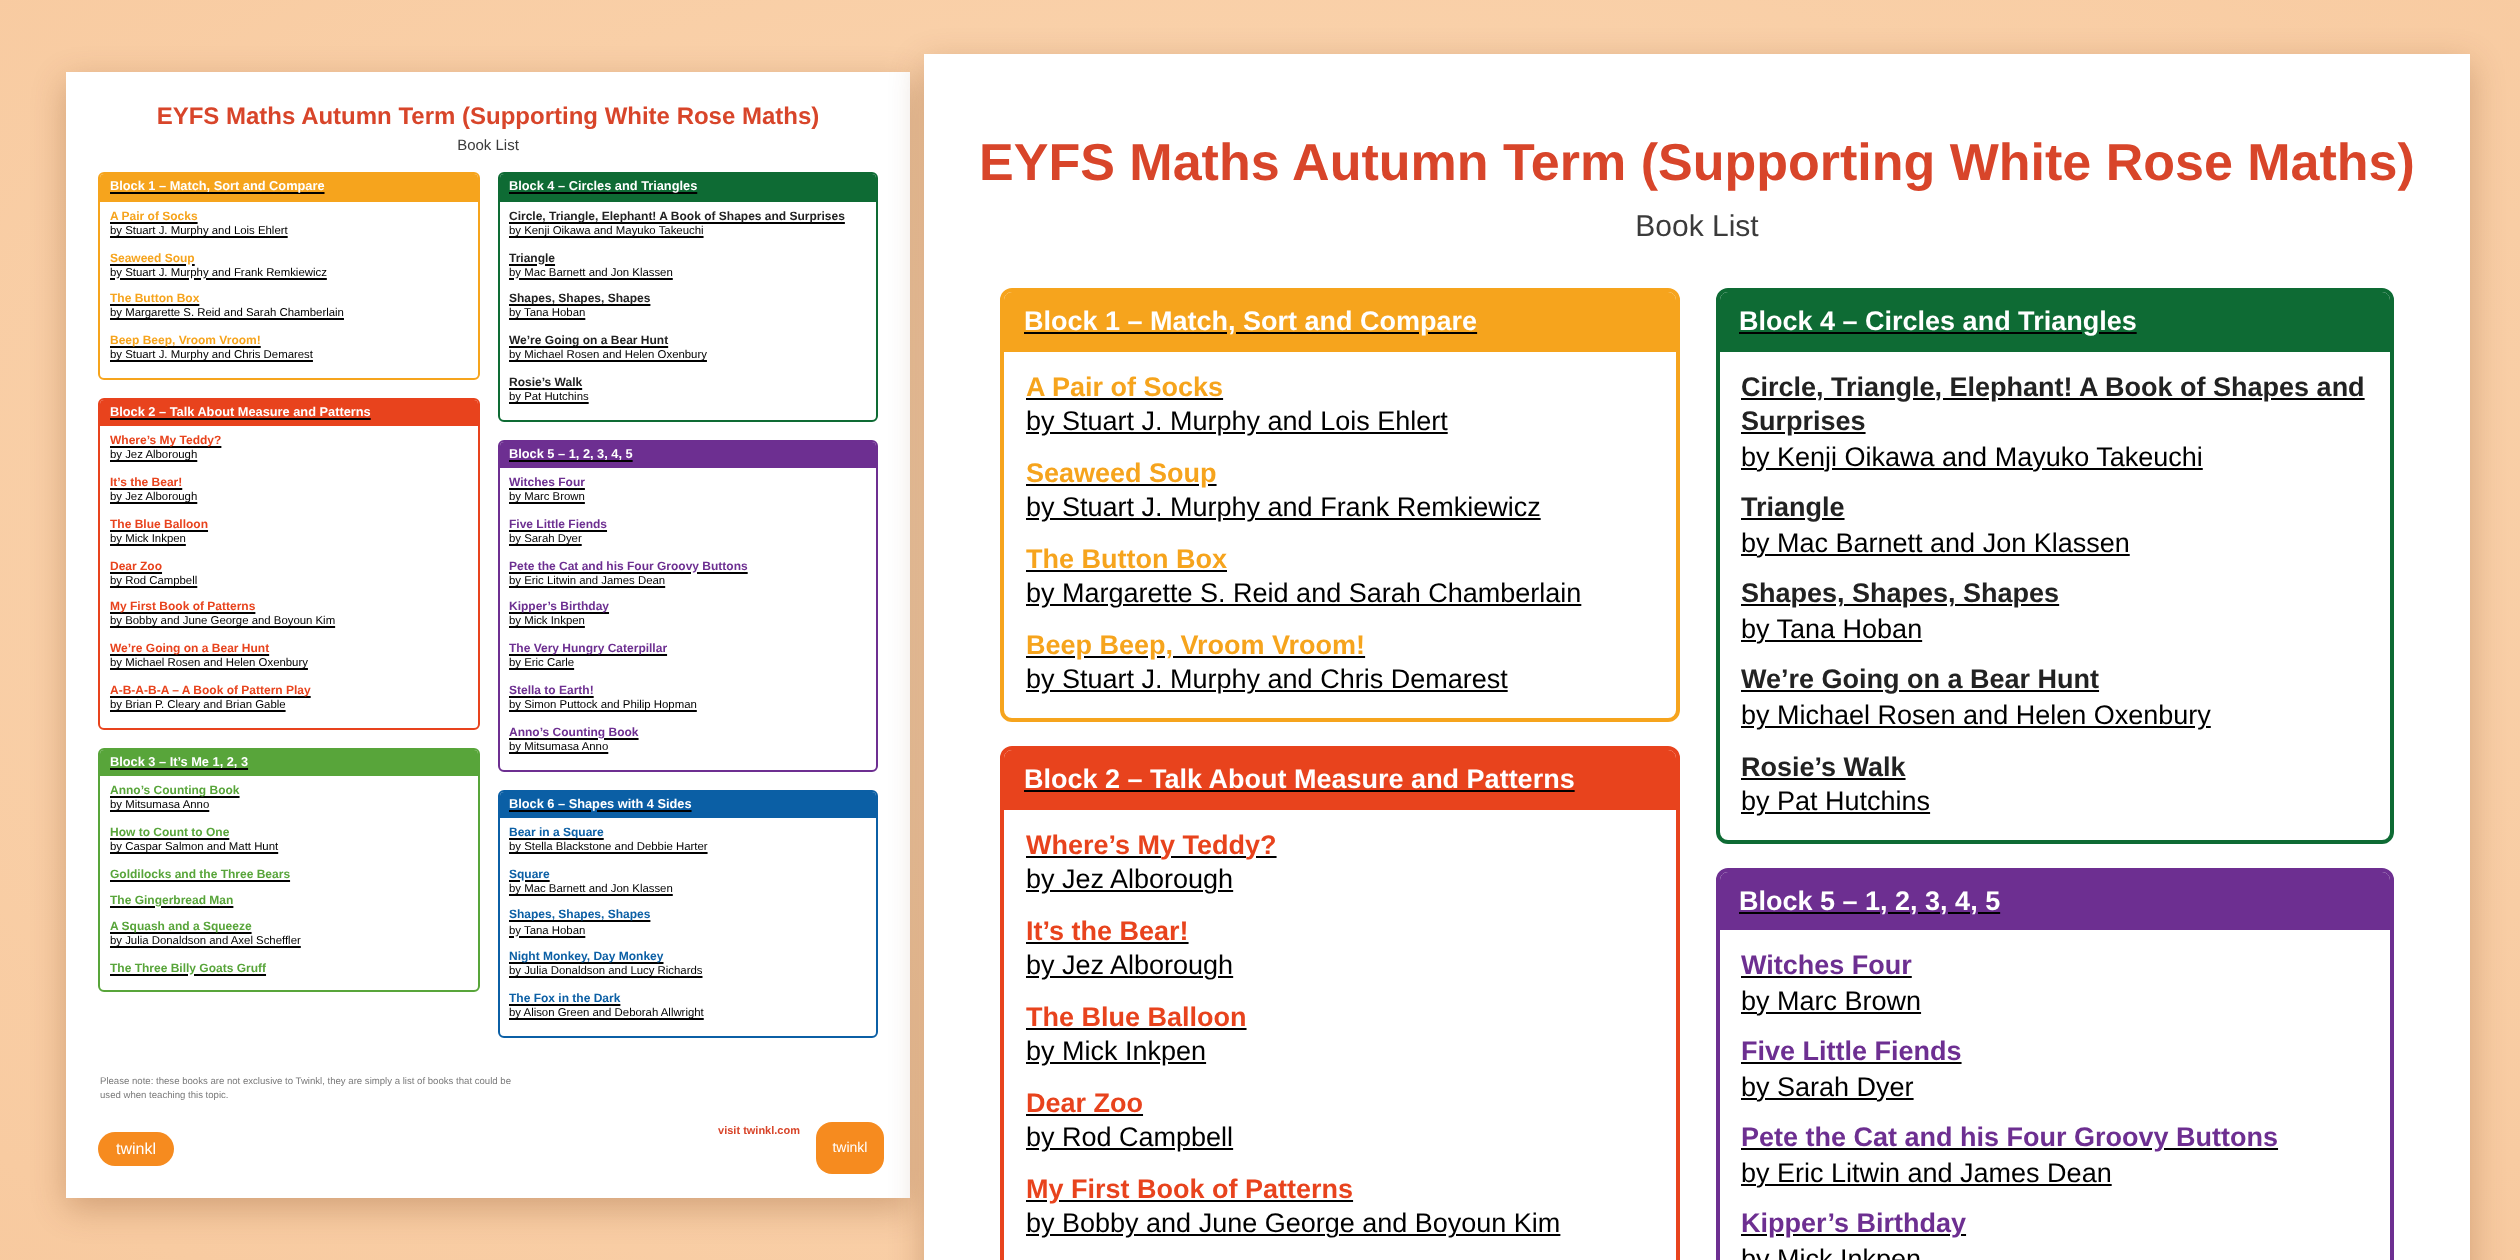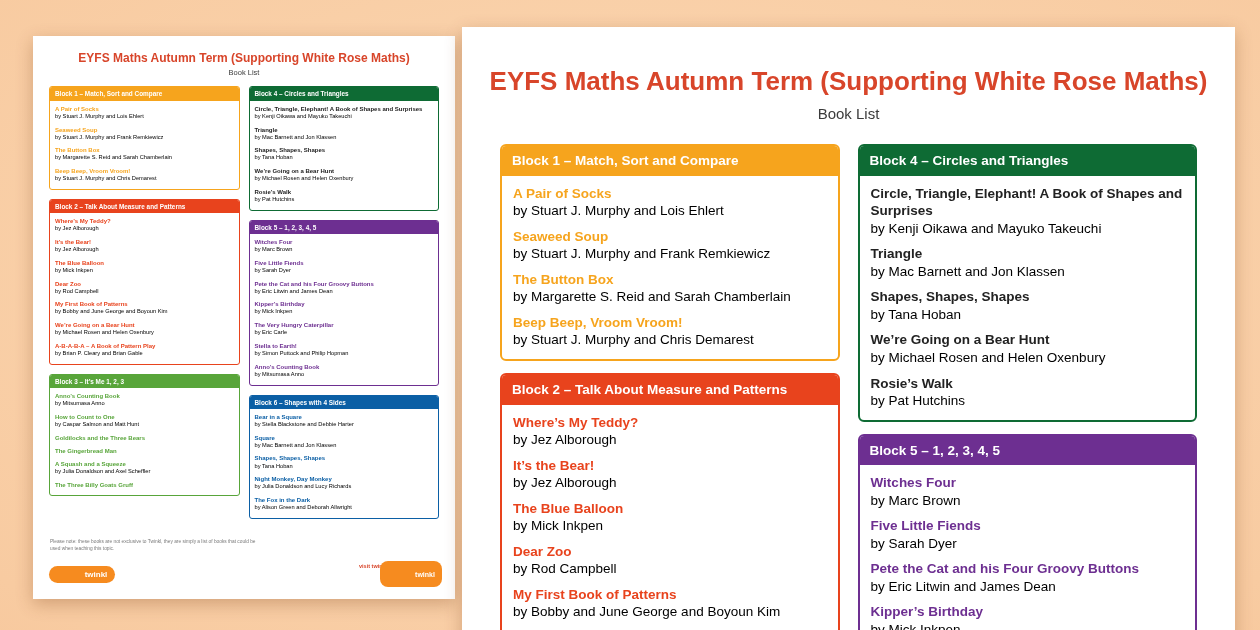--- a/index.html
+++ b/index.html
@@ -16,40 +16,40 @@
   .mini-title{margin-top:16px;font-size:12px;padding:0 14px;line-height:1.15;}
   .mini-subtitle{text-align:center;font-size:7.5px;color:#3b3b3b;margin-top:3px;line-height:1.15;}
   .full-title{margin-top:40px;font-size:26px;line-height:1.15;}
   .full-subtitle{text-align:center;font-size:15px;color:#3b3b3b;margin-top:8px;line-height:1.15;}
 
   .cols{display:flex;}
   .mini-cols{gap:9px;padding:9px 16px 0;}
   .full-cols{gap:18px;padding:22px 38px 0;}
   .col{flex:1;min-width:0;}
 
-  .blk{border:2px solid var(--c,#999);border-radius:6px;margin-bottom:12px;overflow:hidden;background:#fff;}
+  .blk{border:2px solid var(--c,#999);border-radius:6px;margin-bottom:12px;overflow:hidden;background:#fff;text-decoration:underline;}
   .mini .blk{border-width:1.5px;border-radius:3px;margin-bottom:9px;}
   .blk-h{background:var(--c,#999);color:#fff;font-weight:bold;line-height:1.15;white-space:nowrap;overflow:hidden;}
   .full .blk-h{font-size:13.5px;padding:7px 10px;}
   .mini .blk-h{font-size:6.4px;padding:3px 5px;}
   .full .blk-b{padding:9px 11px 2px;}
   .mini .blk-b{padding:4px 5px 1px;}
 
   .bt{font-weight:bold;color:var(--tc,var(--c,#333));}
   .ba{color:#000000;}
   .ba:empty{display:none;}
   .full .bk{margin-bottom:8px;}
   .full .bt{font-size:13.5px;line-height:1.3;}
   .full .ba{font-size:13.5px;line-height:1.3;}
   .mini .bk{margin-bottom:5px;}
   .mini .bt{font-size:6px;line-height:1.35;}
   .mini .ba{font-size:5.7px;line-height:1.35;}
 
   .mini-note{position:absolute;left:17px;bottom:46px;width:215px;font-size:4.8px;line-height:1.45;color:#7a7a7a;}
-  .logo{position:absolute;display:flex;align-items:center;justify-content:center;color:#fff;font-weight:bold;background:#f68b1f;padding-left:28px;}
+  .logo{position:absolute;display:flex;align-items:center;justify-content:center;color:#fff;font-weight:normal;background:#f68b1f;}
   .mini-logo-left{left:16px;bottom:16px;width:38px;height:17px;border-radius:9px;font-size:8px;}
   .mini-logo-right{right:13px;bottom:12px;width:34px;height:26px;border-radius:8px;font-size:7px;}
   .visit{position:absolute;right:55px;bottom:30px;font-size:5.5px;color:#d8452a;font-weight:bold;}
 </style>
 </head>
 <body>
 
 <div class="canvas">
 
   <div class="sheet mini">

